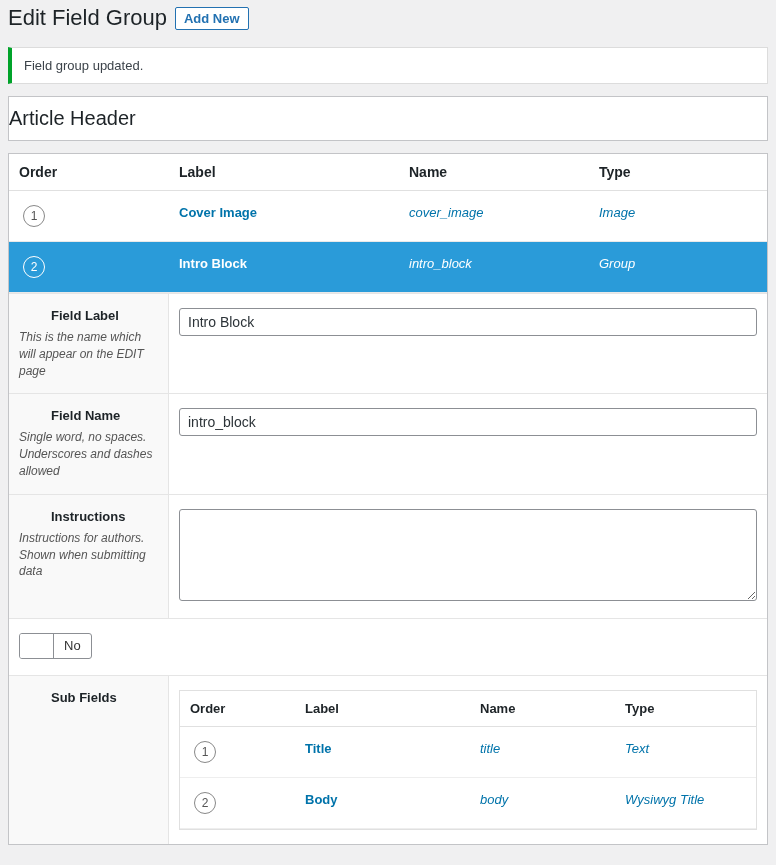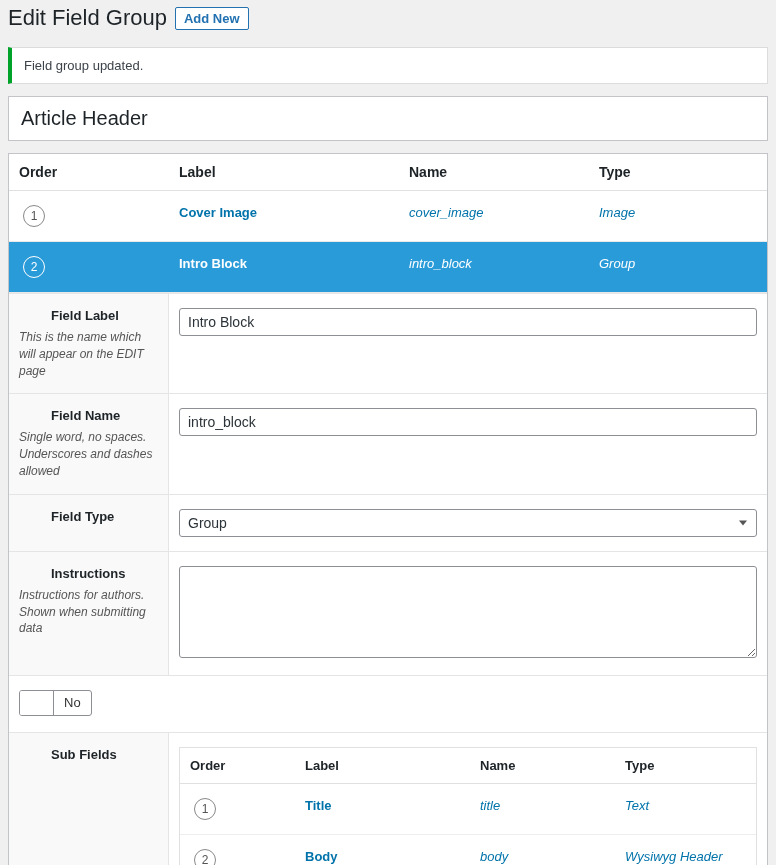--- a/index.html
+++ b/index.html
@@ -41,21 +41,21 @@
     color: #3c434a;
   }
   .panel {
     margin: 12px 8px;
     background: #fff;
     border: 1px solid #c3c4c7;
   }
   .title-input {
     width: 100%;
     border: none;
-    padding: 10px 12px;
+    padding: 10px 0;
     font-size: 20px;
     outline: none;
     color: #1d2327;
     background: #fff;
   }
   .fields-table {
     width: 100%;
     border-collapse: collapse;
     table-layout: fixed;
   }
@@ -247,32 +247,20 @@
     <div class="setting-row">
       <div class="setting-label">
         <span class="lbl">Field Name</span>
         <span class="desc">Single word, no spaces. Underscores and dashes allowed</span>
       </div>
       <div class="setting-input">
         <input type="text" value="intro_block" style="">
       </div>
     </div>
 
-    <div class="setting-row">
-      <div class="setting-label">
-        <span class="lbl">Field Type</span>
-      </div>
-      <div class="setting-input">
-        <div class="select-wrap">
-          <select>
-            <option>Group</option>
-          </select>
-        </div>
-      </div>
-    </div>
 
     <div class="setting-row">
       <div class="setting-label">
         <span class="lbl">Instructions</span>
         <span class="desc">Instructions for authors. Shown when submitting data</span>
       </div>
       <div class="setting-input">
         <textarea style=""></textarea>
       </div>
     </div>
@@ -301,21 +289,21 @@
           <div class="sub-row">
             <div><span class="order-circle">1</span></div>
             <div><span class="link-blue">Title</span></div>
             <div><span class="link-blue-thin">title</span></div>
             <div><span class="link-blue-thin">Text</span></div>
           </div>
           <div class="sub-row">
             <div><span class="order-circle">2</span></div>
             <div><span class="link-blue">Body</span></div>
             <div><span class="link-blue-thin">body</span></div>
-            <div><span class="link-blue-thin">Wysiwyg Header</span></div>
+            <div><span class="link-blue-thin">Wysiwyg Title</span></div>
           </div>
 
         </div>
       </div>
     </div>
 
   </div>
 </div>
 
 </body></html>

